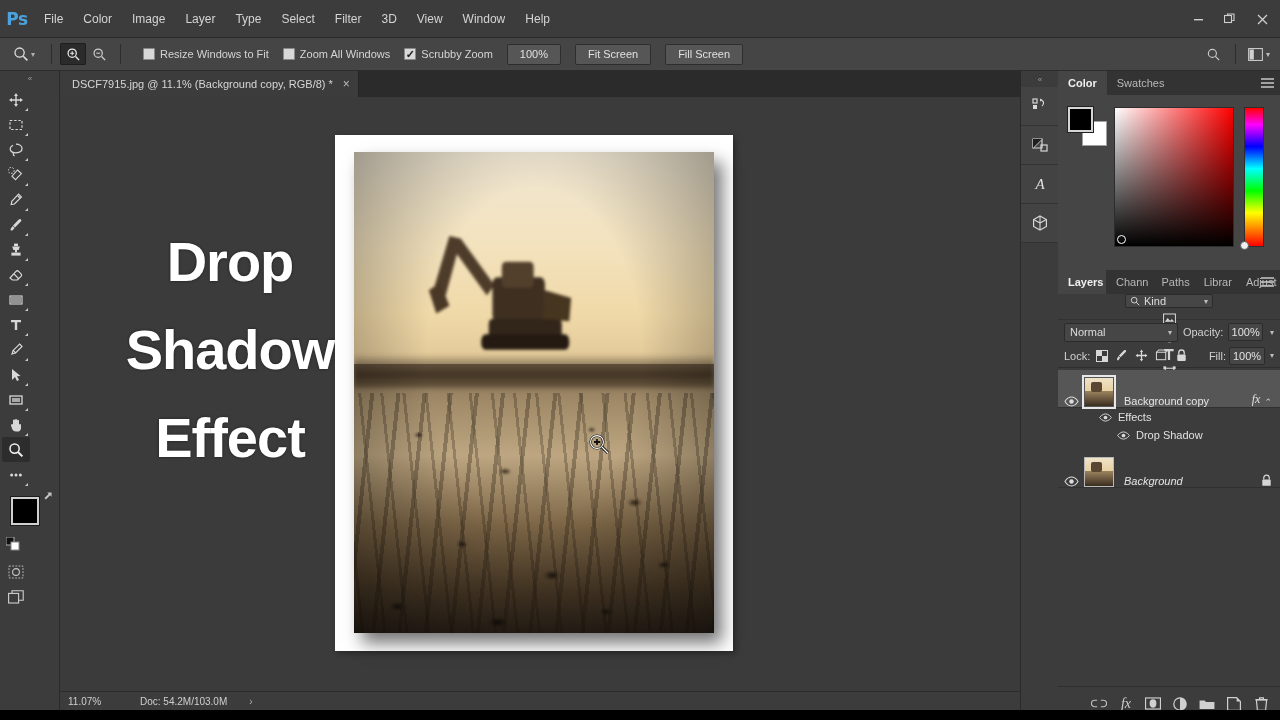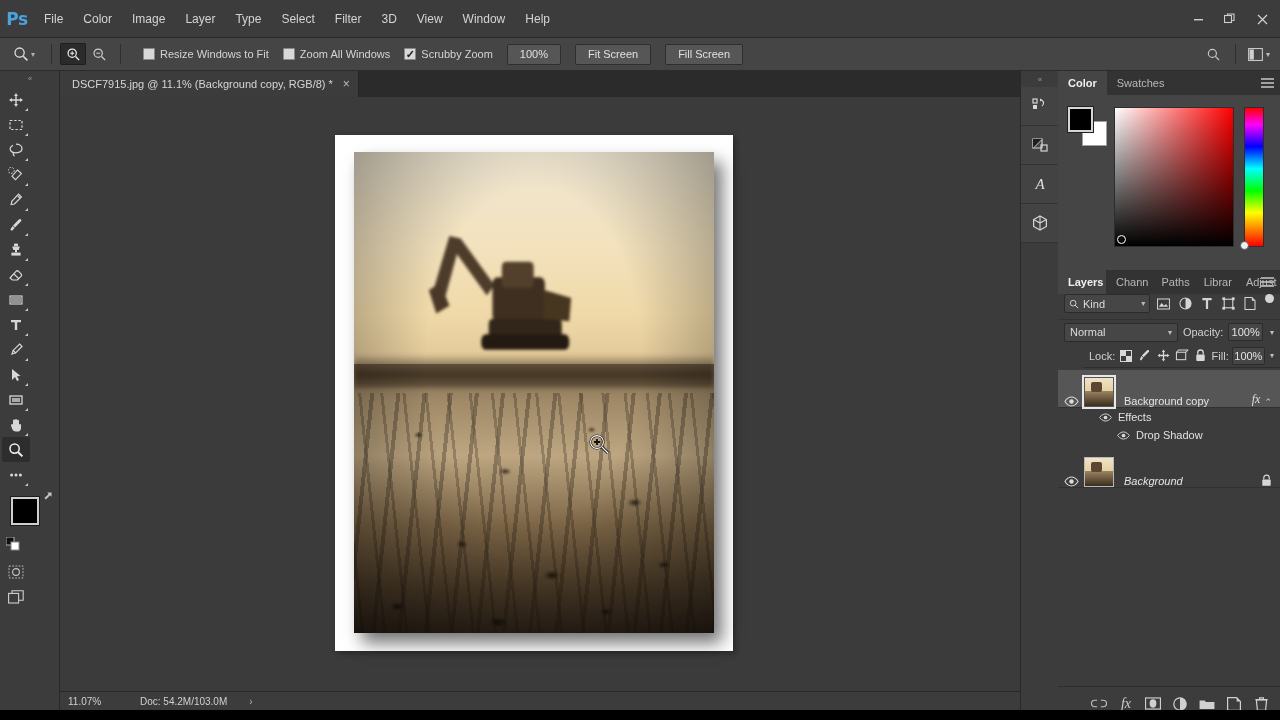--- a/index.html
+++ b/index.html
@@ -255,22 +255,23 @@
     border: 1px solid #2d2d2d;
   }
   .cp-huemark {
     position: absolute; left: -5px; bottom: -4px; width: 9px; height: 9px;
     background: #f0f0f0; border-radius: 50%; border: 1px solid #555;
   }
 
   
   .layerspanel { position: absolute; left: 0; top: 199px; width: 222px; height: 450px; background: #3c3c3c; }
   .lp-filter {
-    height: 26px; display: flex; align-items: flex-start; padding: 0 6px; gap: 5px;
+    height: 26px; display: flex; align-items: center; padding: 0 6px; gap: 5px;
     border-bottom: 1px solid #323232;
+    flex-direction: column;
   }
   .lp-kind {
     width: 88px; height: 19px; background: #464646; border: 1px solid #2b2b2b; border-radius: 2px;
     display: flex; align-items: center; padding: 0 4px; gap: 4px; font-size: 11px; color: #dcdcdc;
   }
   .lp-kind .car { margin-left: auto; font-size: 8px; color: #bdbdbd; }
   .lp-ficon { width: 17px; height: 19px; display: flex; align-items: center; justify-content: center; color: #d4d4d4; }
   .lp-dot { width: 9px; height: 9px; border-radius: 50%; background: #d4d4d4; margin-left: 2px; }
 
   .lp-blend {
@@ -284,21 +285,20 @@
   .lp-lbl { font-size: 11px; color: #d0d0d0; white-space: nowrap; }
   .lp-num {
     width: 36px; height: 18px; background: #464646; border: 1px solid #2b2b2b; border-radius: 2px;
     display: flex; align-items: center; justify-content: center; font-size: 11px; color: #e2e2e2;
   }
   .lp-numcar { font-size: 8px; color: #bdbdbd; margin-left: 2px; }
 
   .lp-lock {
     height: 24px; display: flex; align-items: center; padding: 0 6px; gap: 3px;
     border-bottom: 1px solid #2e2e2e;
-    margin-left: 25px;
   }
   .lp-lockicon { width: 17px; height: 18px; display: flex; align-items: center; justify-content: center; color: #d8d8d8; }
 
   .lp-list { position: absolute; left: 0; top: 100px; right: 0; bottom: 34px; overflow: hidden; }
   .lrow {
     height: 38px; display: flex; align-items: flex-end; border-bottom: 1px solid #313131;
     padding-right: 4px;
   }
   .lrow.selected { background: #565656; }
   .l-eye { width: 26px; display: flex; align-items: center; justify-content: center; color: #dcdcdc; }
@@ -592,20 +592,25 @@
 
   <div class="tabbar">
     <div class="doctab">
       <span>DSCF7915.jpg @ 11.1% (Background copy, RGB/8) *</span>
       <span class="x">×</span>
     </div>
   </div>
 
   <div class="canvasarea">
 
+    <div class="overlay-text">
+      <div>Drop</div>
+      <div>Shadow</div>
+      <div>Effect</div>
+    </div>
 
     <div class="sheet">
       <div class="photo">
         <div class="sky"></div>
         <div class="ground"></div>
         <div class="horizon"></div>
         <div class="excavator">
           <svg width="100%" height="100%" viewBox="0 0 200 130" preserveAspectRatio="none">
             <path d="M22 64 L40 20 L52 22 L88 58 L80 66 L48 34 L36 66 Z" fill="#4e3c2a"></path>
             <path d="M18 62 L30 56 L40 74 L26 80 Z" fill="#4a3827"></path>

